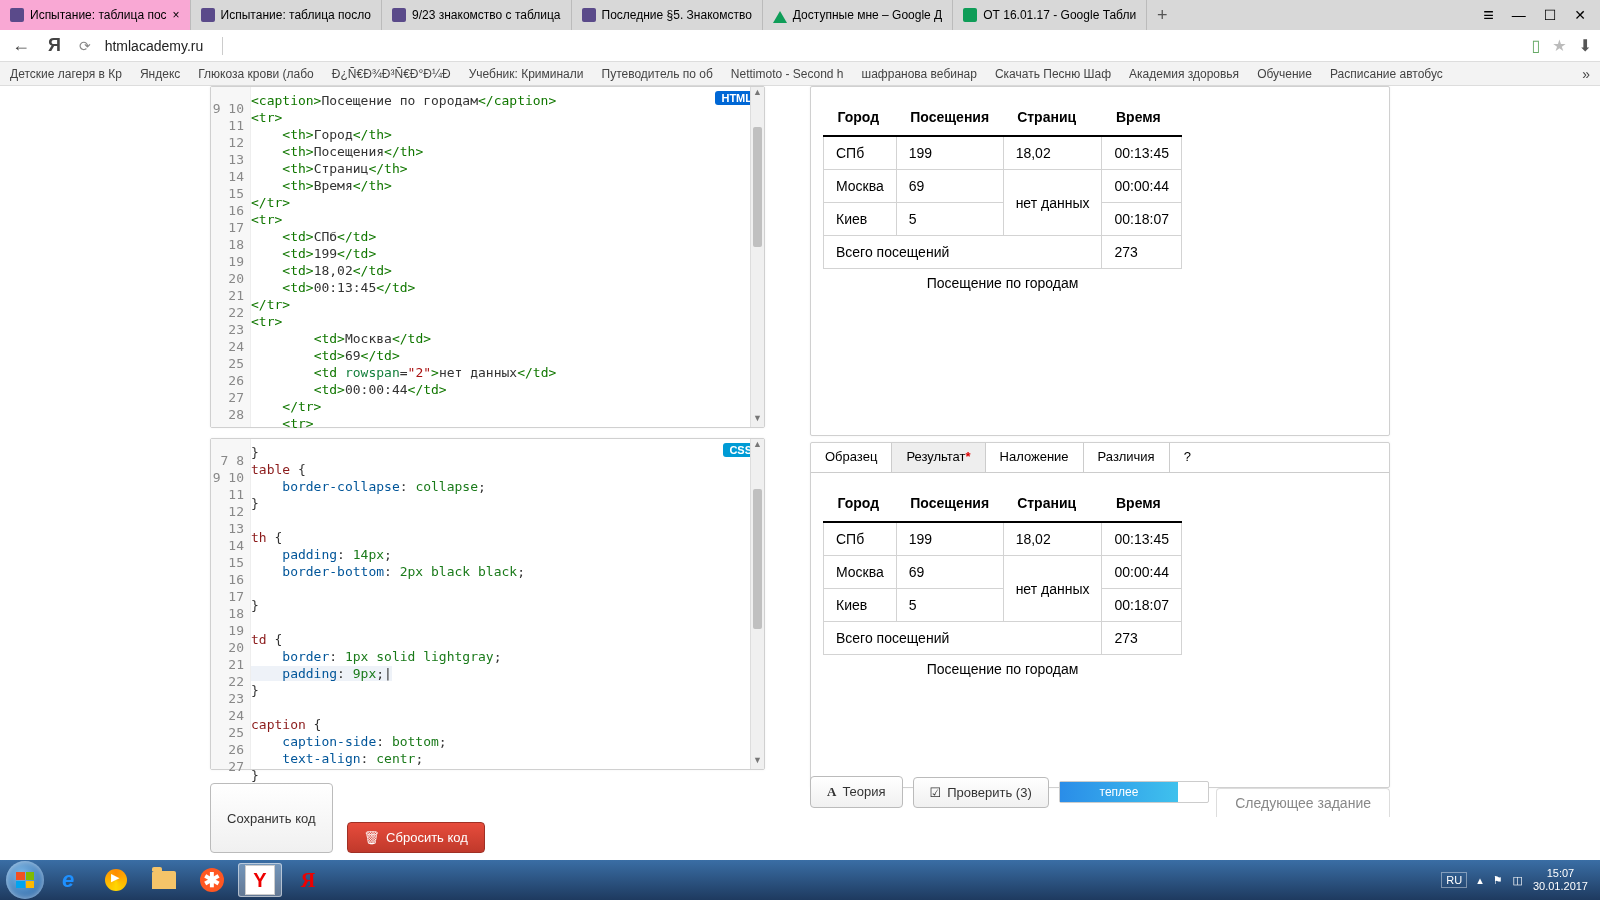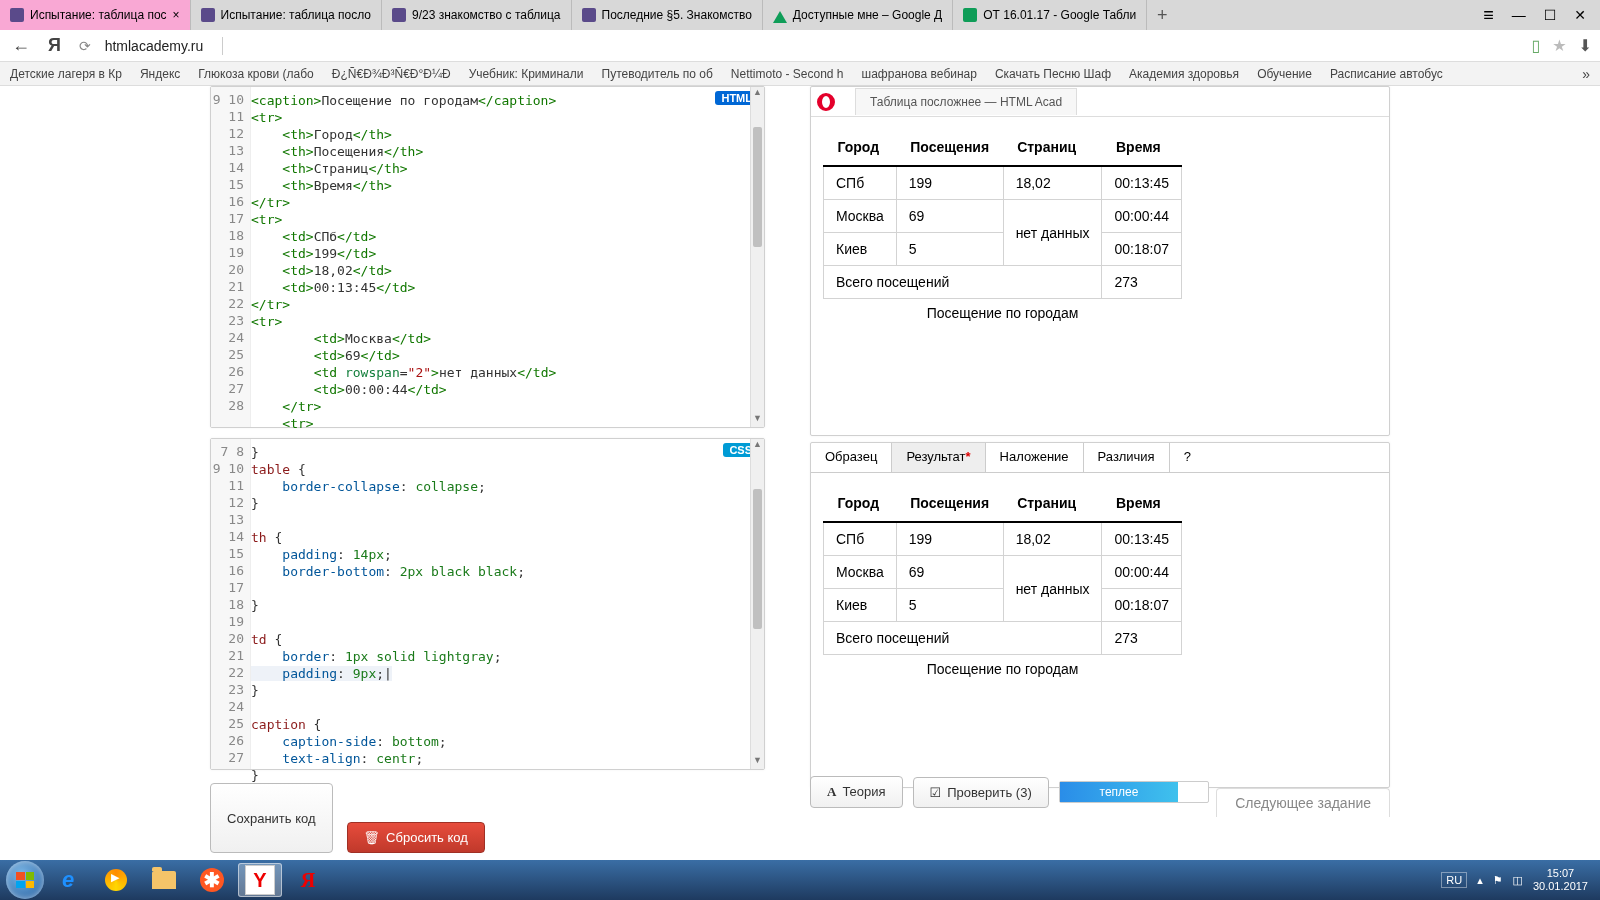--- a/index.html
+++ b/index.html
@@ -34,21 +34,21 @@
 .content { position:absolute; top:86px; left:0; right:0; bottom:40px; background:#fff; }
 
 .panel { position:absolute; background:#fff; border:1px solid #d0d0d0; border-radius:2px; box-shadow: 0 0 3px rgba(0,0,0,0.05);}
 .panel-html { left: 210px; width: 555px; top: 0; height: 342px;}
 .panel-css  { left: 210px; width: 555px; top: 352px; height: 332px;}
 
 .badge { position:absolute; top:4px; right:6px; font-size:11px; font-weight:bold; color:#fff; padding:1px 6px; border-radius:3px;}
 .badge-html { background:#0067d5;}
 .badge-css { background:#009bd5;}
 
-.gutter { position:absolute; left:0; top:0; bottom:0; width:40px; background:#f7f7f7; border-right:1px solid #eee; text-align:right; padding-right:6px; font-family: Consolas, monospace; font-size:13px; color:#888; line-height:17px; padding-top:4px;}
+.gutter { position:absolute; left:0; top:0; bottom:0; width:40px; background:#f7f7f7; border-right:1px solid #eee; text-align:right; padding-right:6px; font-family: Consolas, monospace; font-size:13px; color:#888; line-height:17px; padding-top:13px;}
 .code { position:absolute; left:40px; right:14px; top:5px; bottom:0; font-family: Consolas, monospace; font-size:13px; line-height:17px; white-space:pre; color:#333;}
 .scroll-v { position:absolute; right:0; top:0; bottom:0; width:14px; background:#f0f0f0; border-left:1px solid #ddd;}
 .sv-thumb { position:absolute; left:2px; right:2px; background:#c0c0c0; border-radius:2px;}
 .sv-arrow { position:absolute; left:0; right:0; height:14px; text-align:center; font-size:9px; color:#777;}
 
 .t-tag { color:#117700;}
 .t-attr { color:#15803d;}
 .t-str { color:#aa1111;}
 .t-sel { color:#8b1a1a;}
 .t-prop { color:#005599;}
@@ -281,26 +281,20 @@
 }
 </div>
   <div class="scroll-v">
     <div class="sv-arrow" style="top:0">▲</div>
     <div class="sv-thumb" style="top:50px;height:140px;"></div>
     <div class="sv-arrow" style="bottom:0">▼</div>
   </div>
 </div>
 
 <div class="panel panel-prev1">
-  <div class="opera-hdr">
-    <div class="opera-icon">
-          <div class="opera-o"></div>
-        </div>
-    <div class="opera-tab">Таблица посложнее — HTML Acad</div>
-  </div>
   <div class="preview-body">
     <table class="pv-table">
       <caption class="pv-caption">Посещение по городам</caption>
       <tbody>
             <tr>
         <th>Город</th>
         <th>Посещения</th>
         <th>Страниц</th>
         <th>Время</th>
       </tr>

